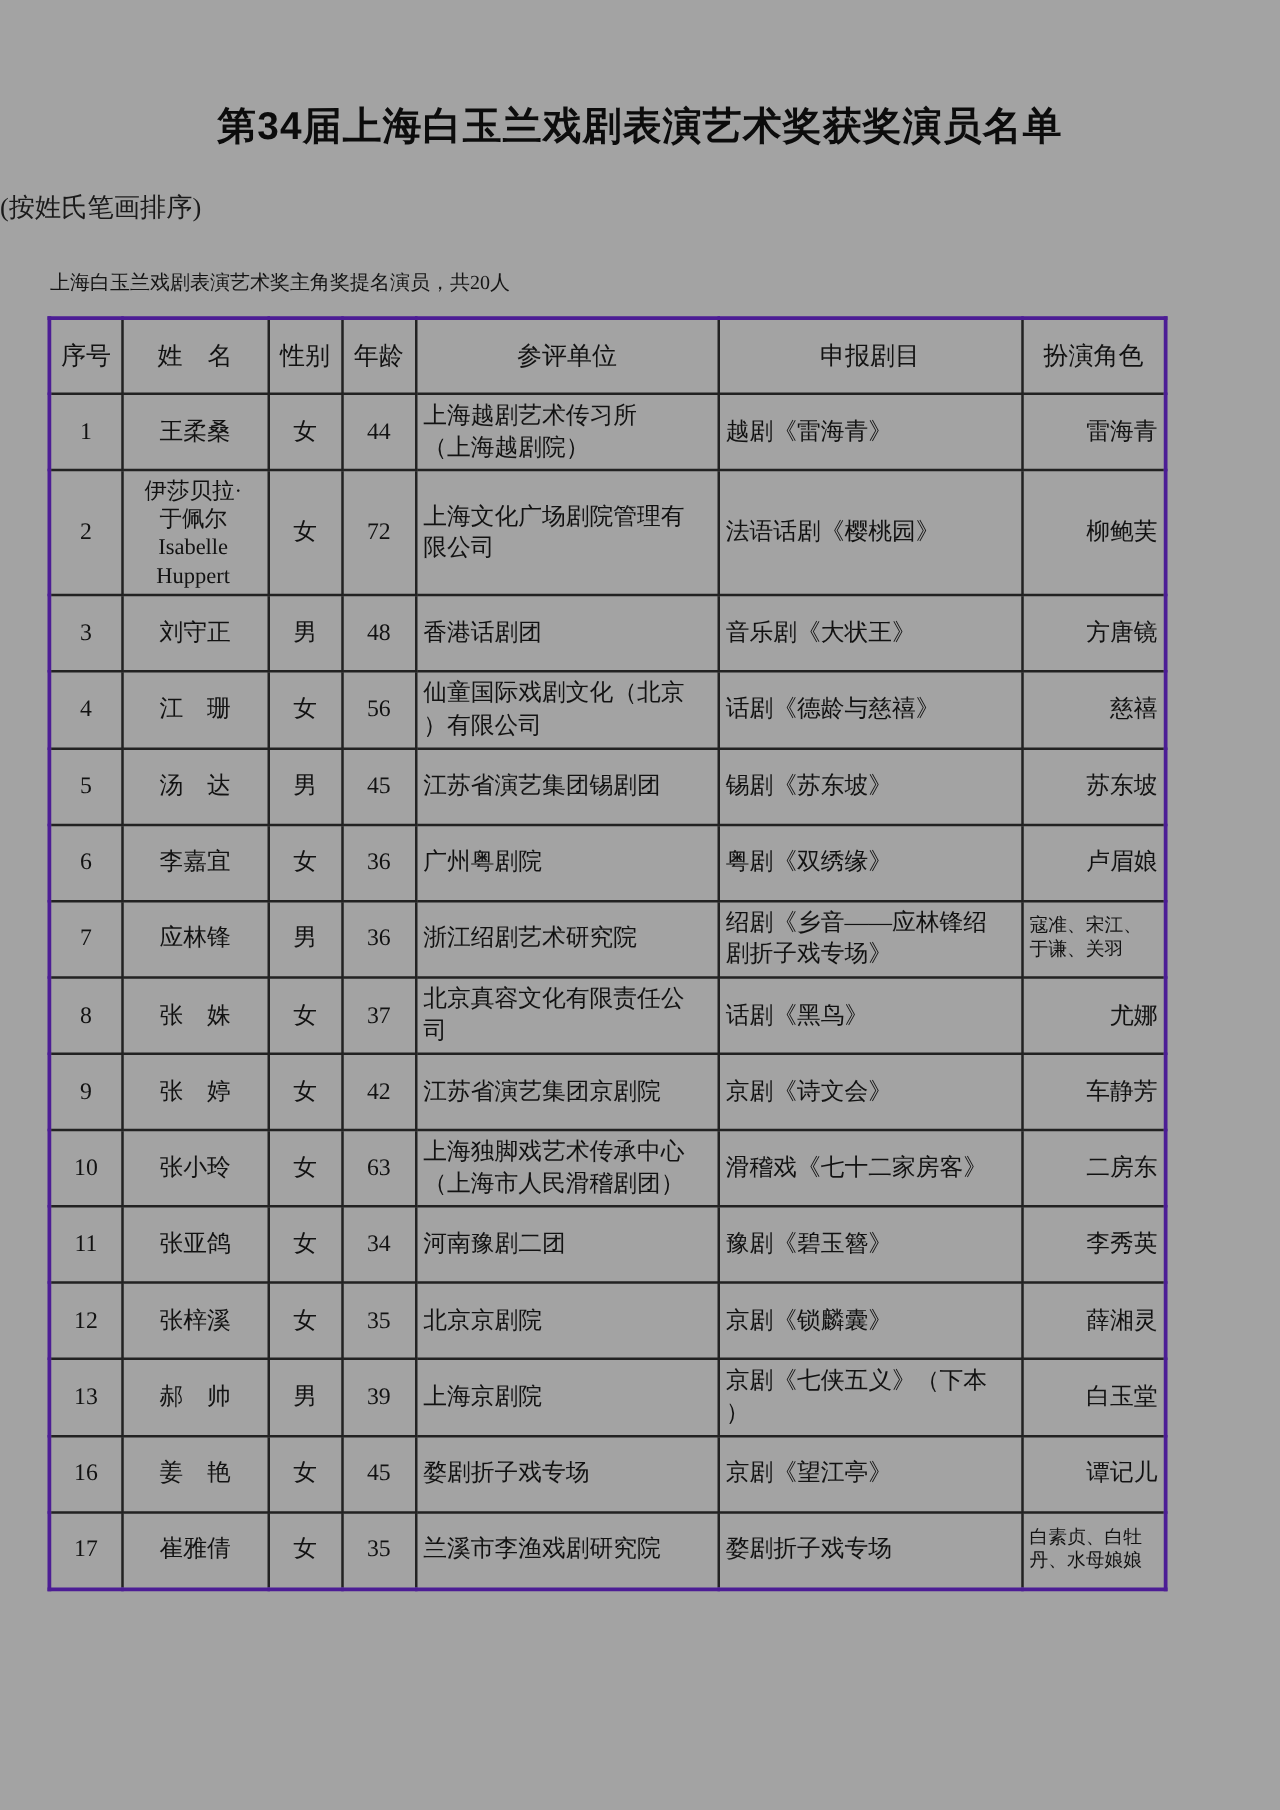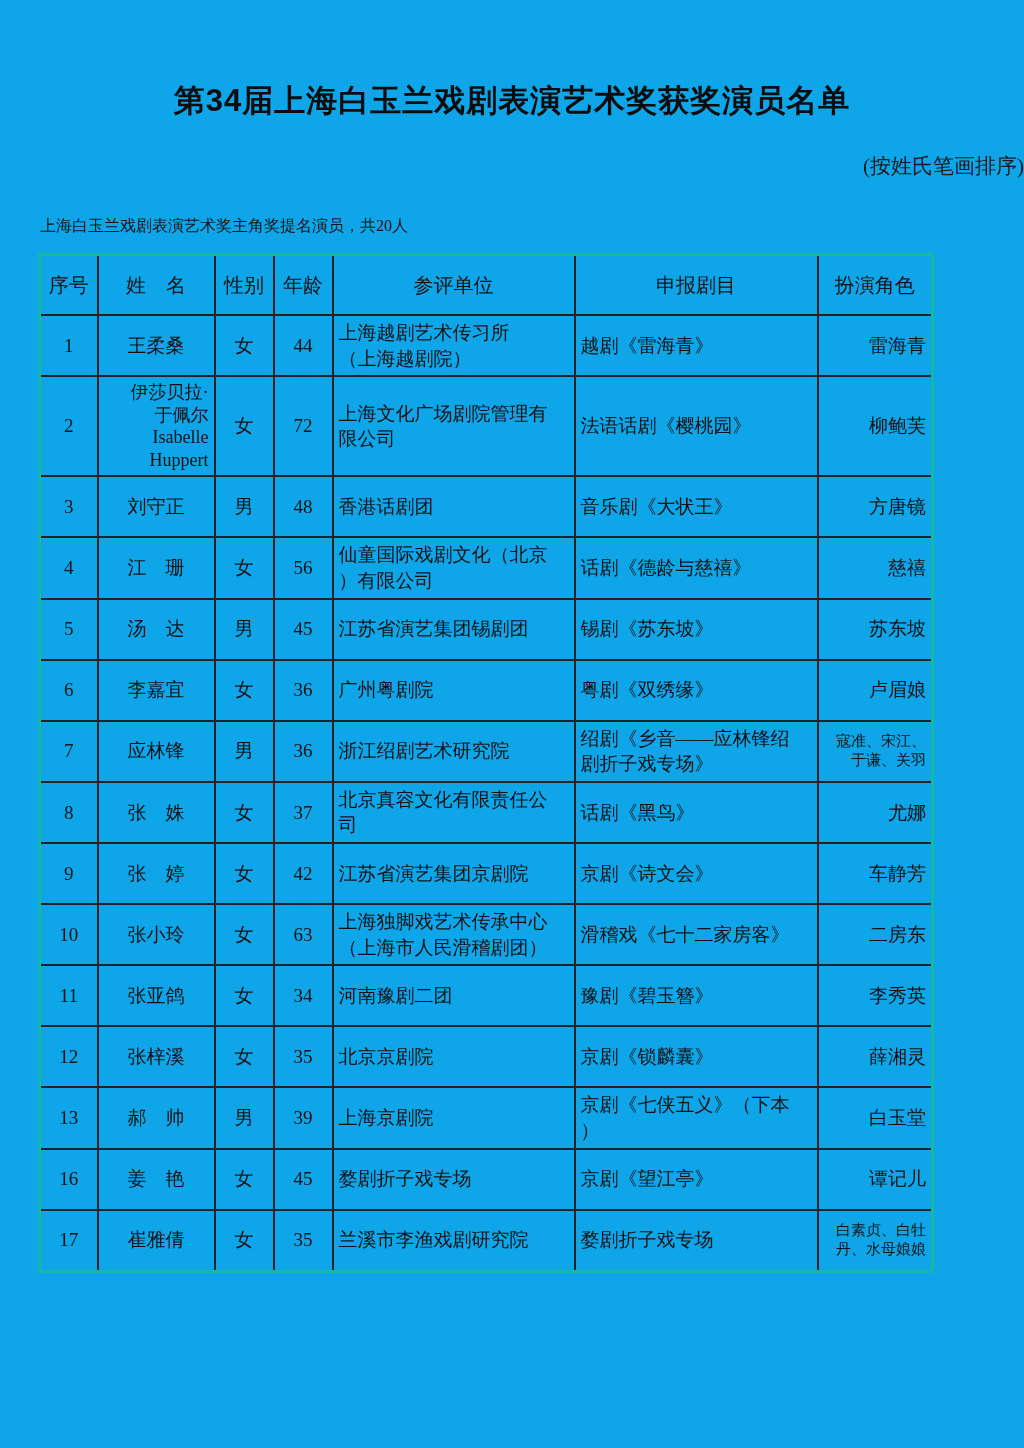--- a/index.html
+++ b/index.html
@@ -11,48 +11,48 @@
     width: 1024px;
     height: 1448px;
     position: relative;
     font-family: "Liberation Serif", "DejaVu Serif", serif;
     color: #111111;
     overflow: hidden;
   }
   .page {
     position: absolute;
     inset: 0;
-    background: #0ea5e9;
+    background: #a3a3a3;
   }
   .doc-title {
     margin: 80px 0 0 0;
     text-align: center;
     font-family: "Liberation Sans", "DejaVu Sans", sans-serif;
     font-weight: 700;
     font-size: 31px;
     letter-spacing: 1px;
     color: #0c0c0c;
   }
   .doc-subtitle {
     margin-top: 30px;
-    text-align: right;
+    text-align: left;
     font-size: 21px;
     color: #1a1a1a;
   }
   .doc-intro {
     margin: 36px 0 0 40px;
     font-size: 16px;
     color: #141414;
   }
   table.nominees {
     border-collapse: collapse;
     table-layout: fixed;
     width: 893px;
     margin: 16px 0 0 38px;
-    border: 3px solid #14b8a6;
+    border: 3px solid #4c1d95;
   }
   table.nominees th,
   table.nominees td {
     border: 2px solid #222222;
     vertical-align: middle;
     font-size: 19px;
     line-height: 1.35;
     padding: 4px 5px;
     color: #121212;
     white-space: pre-line;
@@ -69,35 +69,35 @@
     height: 51px;
   }
   td.c-no, td.c-gender, td.c-age {
     text-align: center;
   }
   td.c-name {
     text-align: center;
     margin-left: 36px;
   }
   td.c-name.multiline {
-    text-align: right;
+    text-align: center;
     padding-left: 2px;
     font-size: 18px;
     line-height: 1.25;
   }
   td.c-unit, td.c-play {
     text-align: left;
     padding-left: 7px;
   }
   td.c-role {
     text-align: right;
   }
   td.c-role.multiline {
     font-size: 15px;
-    text-align: right;
+    text-align: left;
     line-height: 1.3;
     padding-left: 5px;
   }
 </style>
 </head>
 <body>
 
 <div class="page">
   <h1 class="doc-title">第34届上海白玉兰戏剧表演艺术奖获奖演员名单</h1>
   <div class="doc-subtitle">(按姓氏笔画排序)</div>

